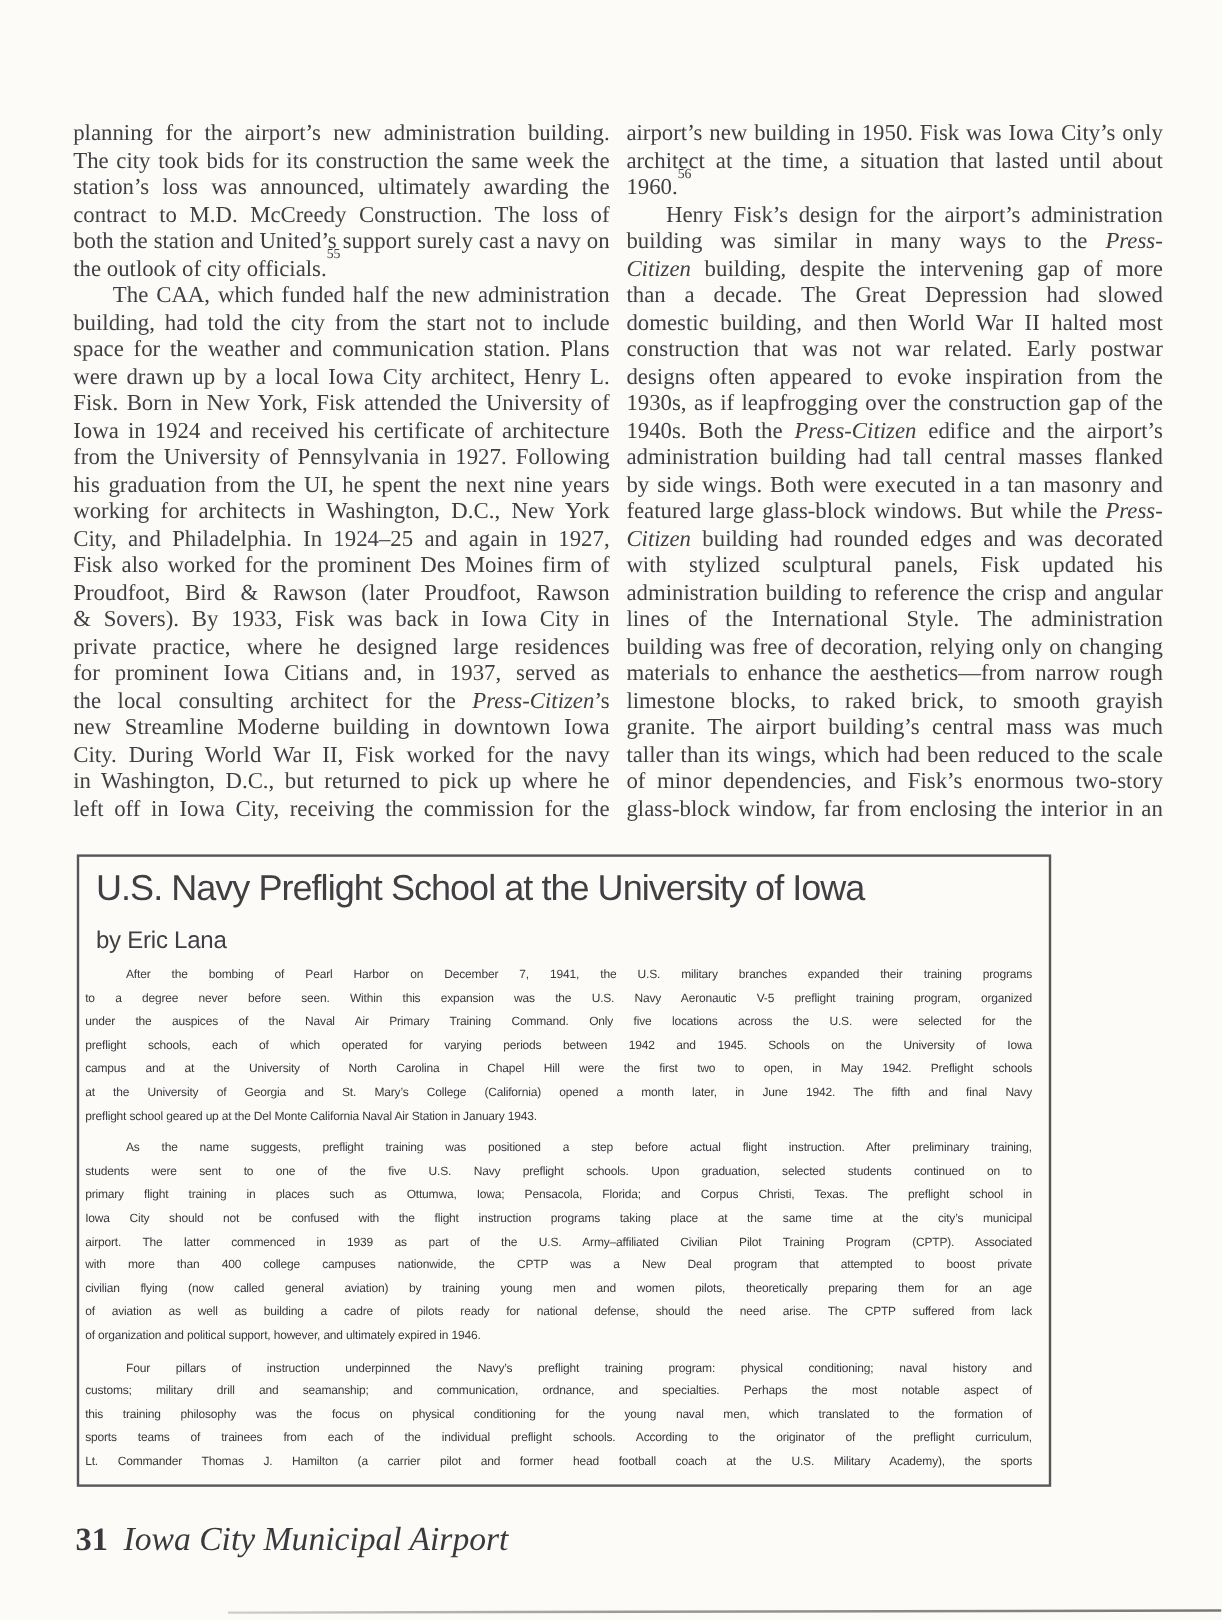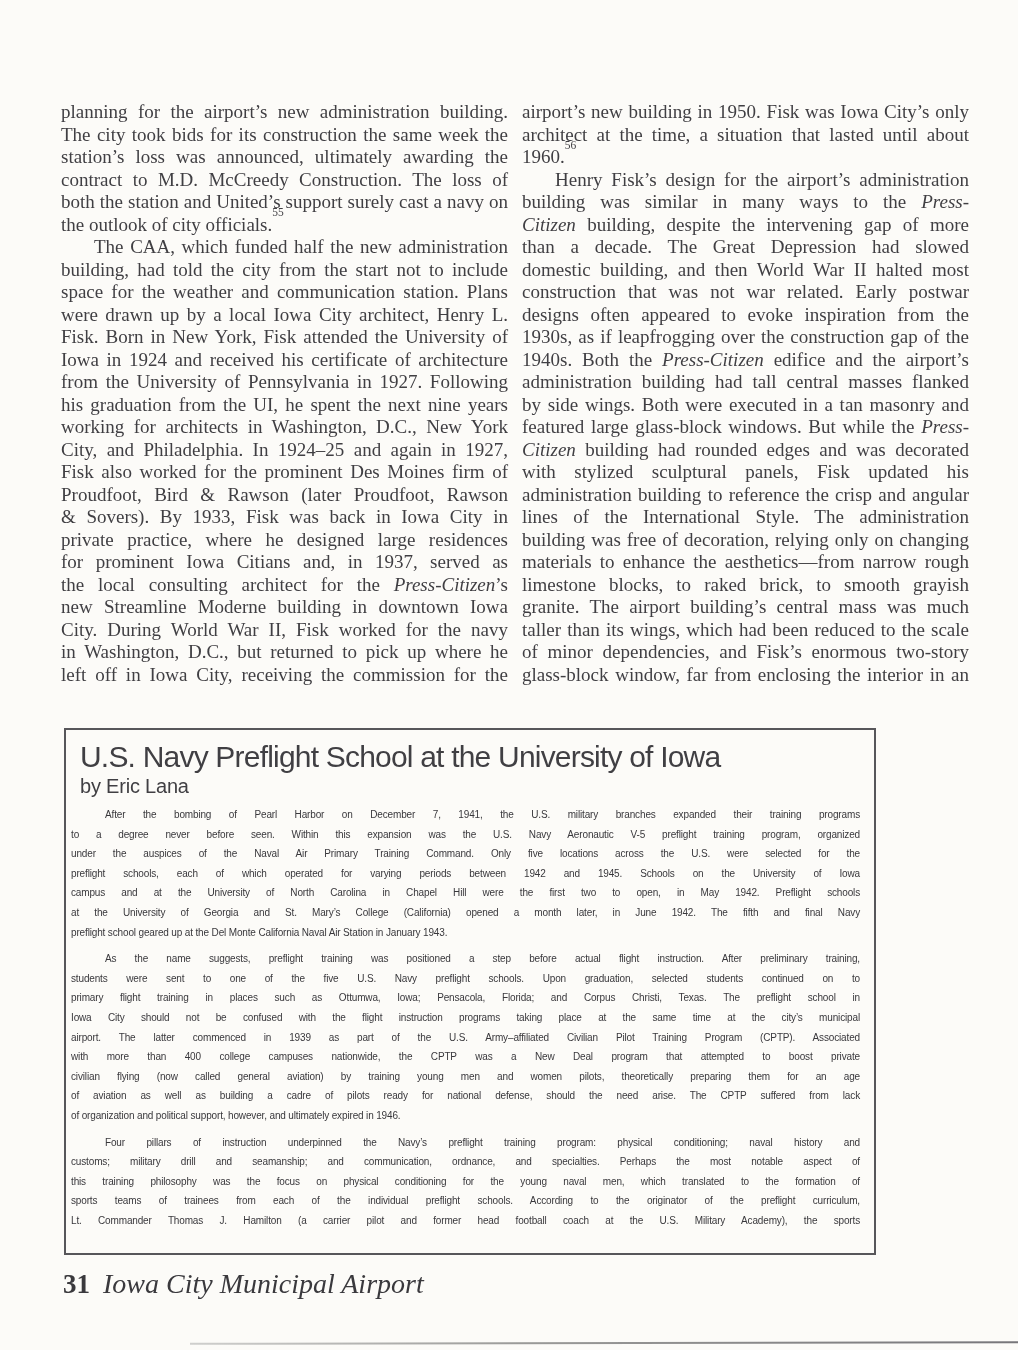--- a/index.html
+++ b/index.html
@@ -31,42 +31,42 @@
     font-size: 11.5px;
     font-style: normal;
     position: relative;
     top: -7px;
     line-height: 0;
   }
   
   .sidebar-box {
     position: absolute;
     left: 64px;
-    top: 728px;
+    top: 712px;
     width: 812px;
     height: 527px;
     box-sizing: border-box;
     border: 2px solid #57565a;
     padding: 8px 14px 16px 5px;
     background: transparent;
   }
   .sidebar-title {
     font-family: "Liberation Sans", sans-serif;
     font-size: 30px;
     letter-spacing: -0.8px;
     color: #403f43;
     margin: 2px 0 0 9px;
     line-height: 34px;
   }
   .sidebar-byline {
     font-family: "Liberation Sans", sans-serif;
     font-size: 20px;
     letter-spacing: -0.2px;
     color: #403f43;
-    margin: 0 0 7px 9px;
+    margin: 14px 0 7px 9px;
     line-height: 24px;
   }
   .sidebar-body {
     font-family: "Liberation Sans", sans-serif;
     font-size: 10px;
     letter-spacing: -0.15px;
     line-height: 19.6px;
     color: #39383c;
   }
   .sidebar-body .para + .para { margin-top: 7px; }

